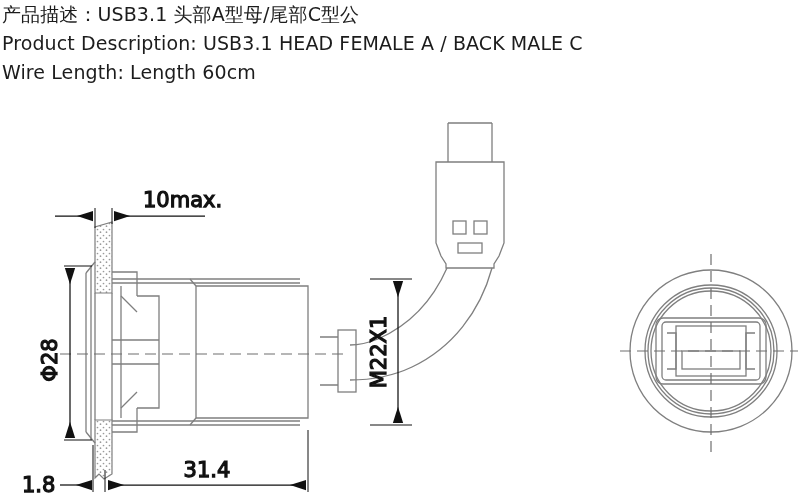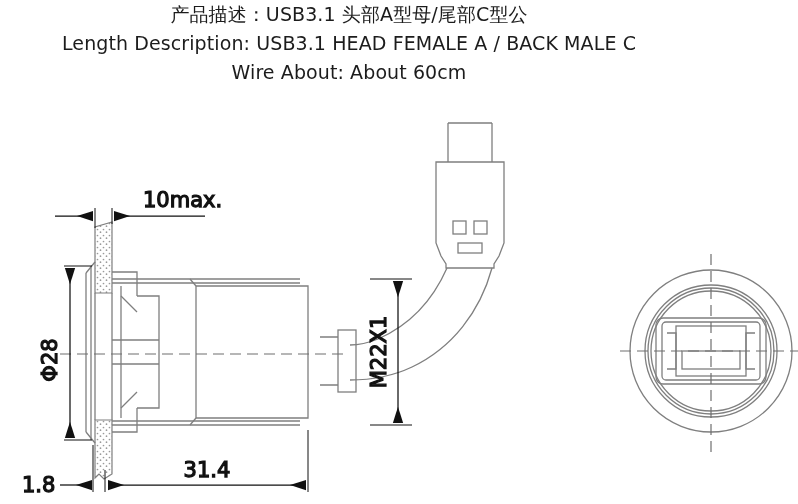--- a/index.html
+++ b/index.html
@@ -2,21 +2,21 @@
 <html><head>
 <meta charset="utf-8">
 <style>
   html,body{margin:0;padding:0;background:#ffffff;}
   body{
     width:798px;height:504px;position:relative;overflow:hidden;
     font-family:"DejaVu Sans","Liberation Sans",sans-serif;
     color:#1a1a1a;
   }
   #spec-header{
-    position:absolute;left:0;top:0;width:696px;text-align:center;
+    position:absolute;left:0;top:0;width:696px;
   }
   .spec-line{
     font-size:19px;
     line-height:29px;
     white-space:nowrap;
     letter-spacing:0.1px;
     color:#1c1c1c;
     padding-left:2px;
   }
   #drawing-canvas{
@@ -26,22 +26,22 @@
     font-family:"DejaVu Sans","Liberation Sans",sans-serif;
     fill:#111111;
     font-size:21px;
   }
 </style>
 </head>
 <body>
 
 <div id="spec-header">
   <div class="spec-line">产品描述：USB3.1 头部A型母/尾部C型公</div>
-  <div class="spec-line">Length Description: USB3.1 HEAD FEMALE A / BACK MALE C</div>
-  <div class="spec-line">Wire About: About 60cm</div>
+  <div class="spec-line">Product Description: USB3.1 HEAD FEMALE A / BACK MALE C</div>
+  <div class="spec-line">Wire Length: Length 60cm</div>
 </div>
 
 <svg id="drawing-canvas" viewBox="0 0 798 504">
 
   <defs>
     <pattern id="hatchdots" width="6" height="6" patternUnits="userSpaceOnUse">
       <rect width="6" height="6" fill="#ffffff"></rect>
       <circle cx="1.5" cy="1.5" r="0.85" fill="#9a9a9a"></circle>
       <circle cx="4.5" cy="4.2" r="0.85" fill="#9a9a9a"></circle>
     </pattern>

